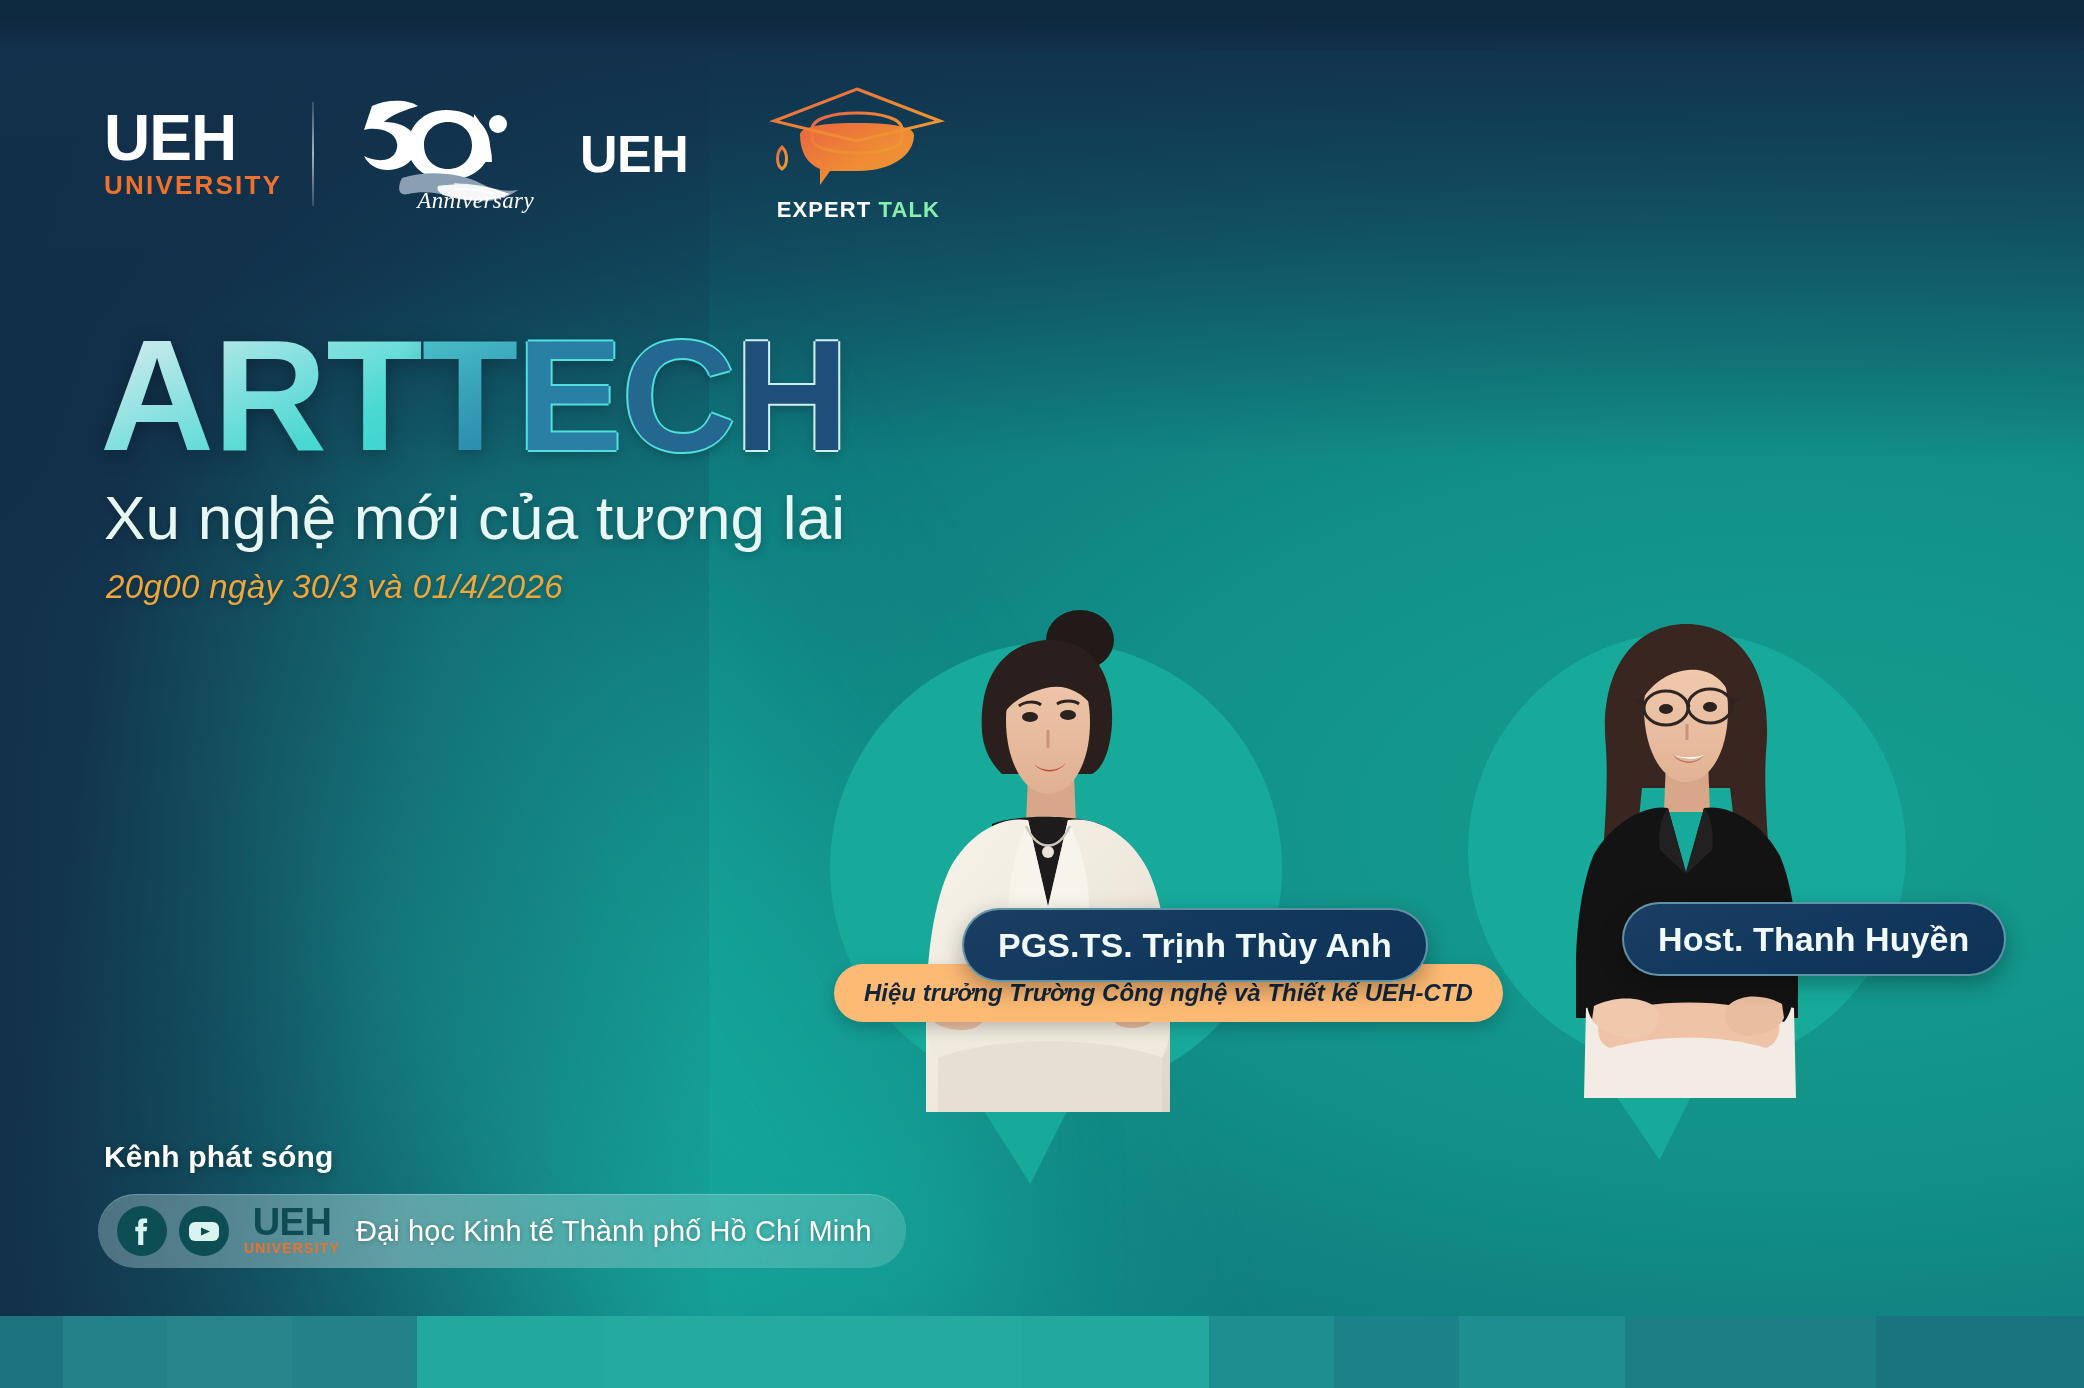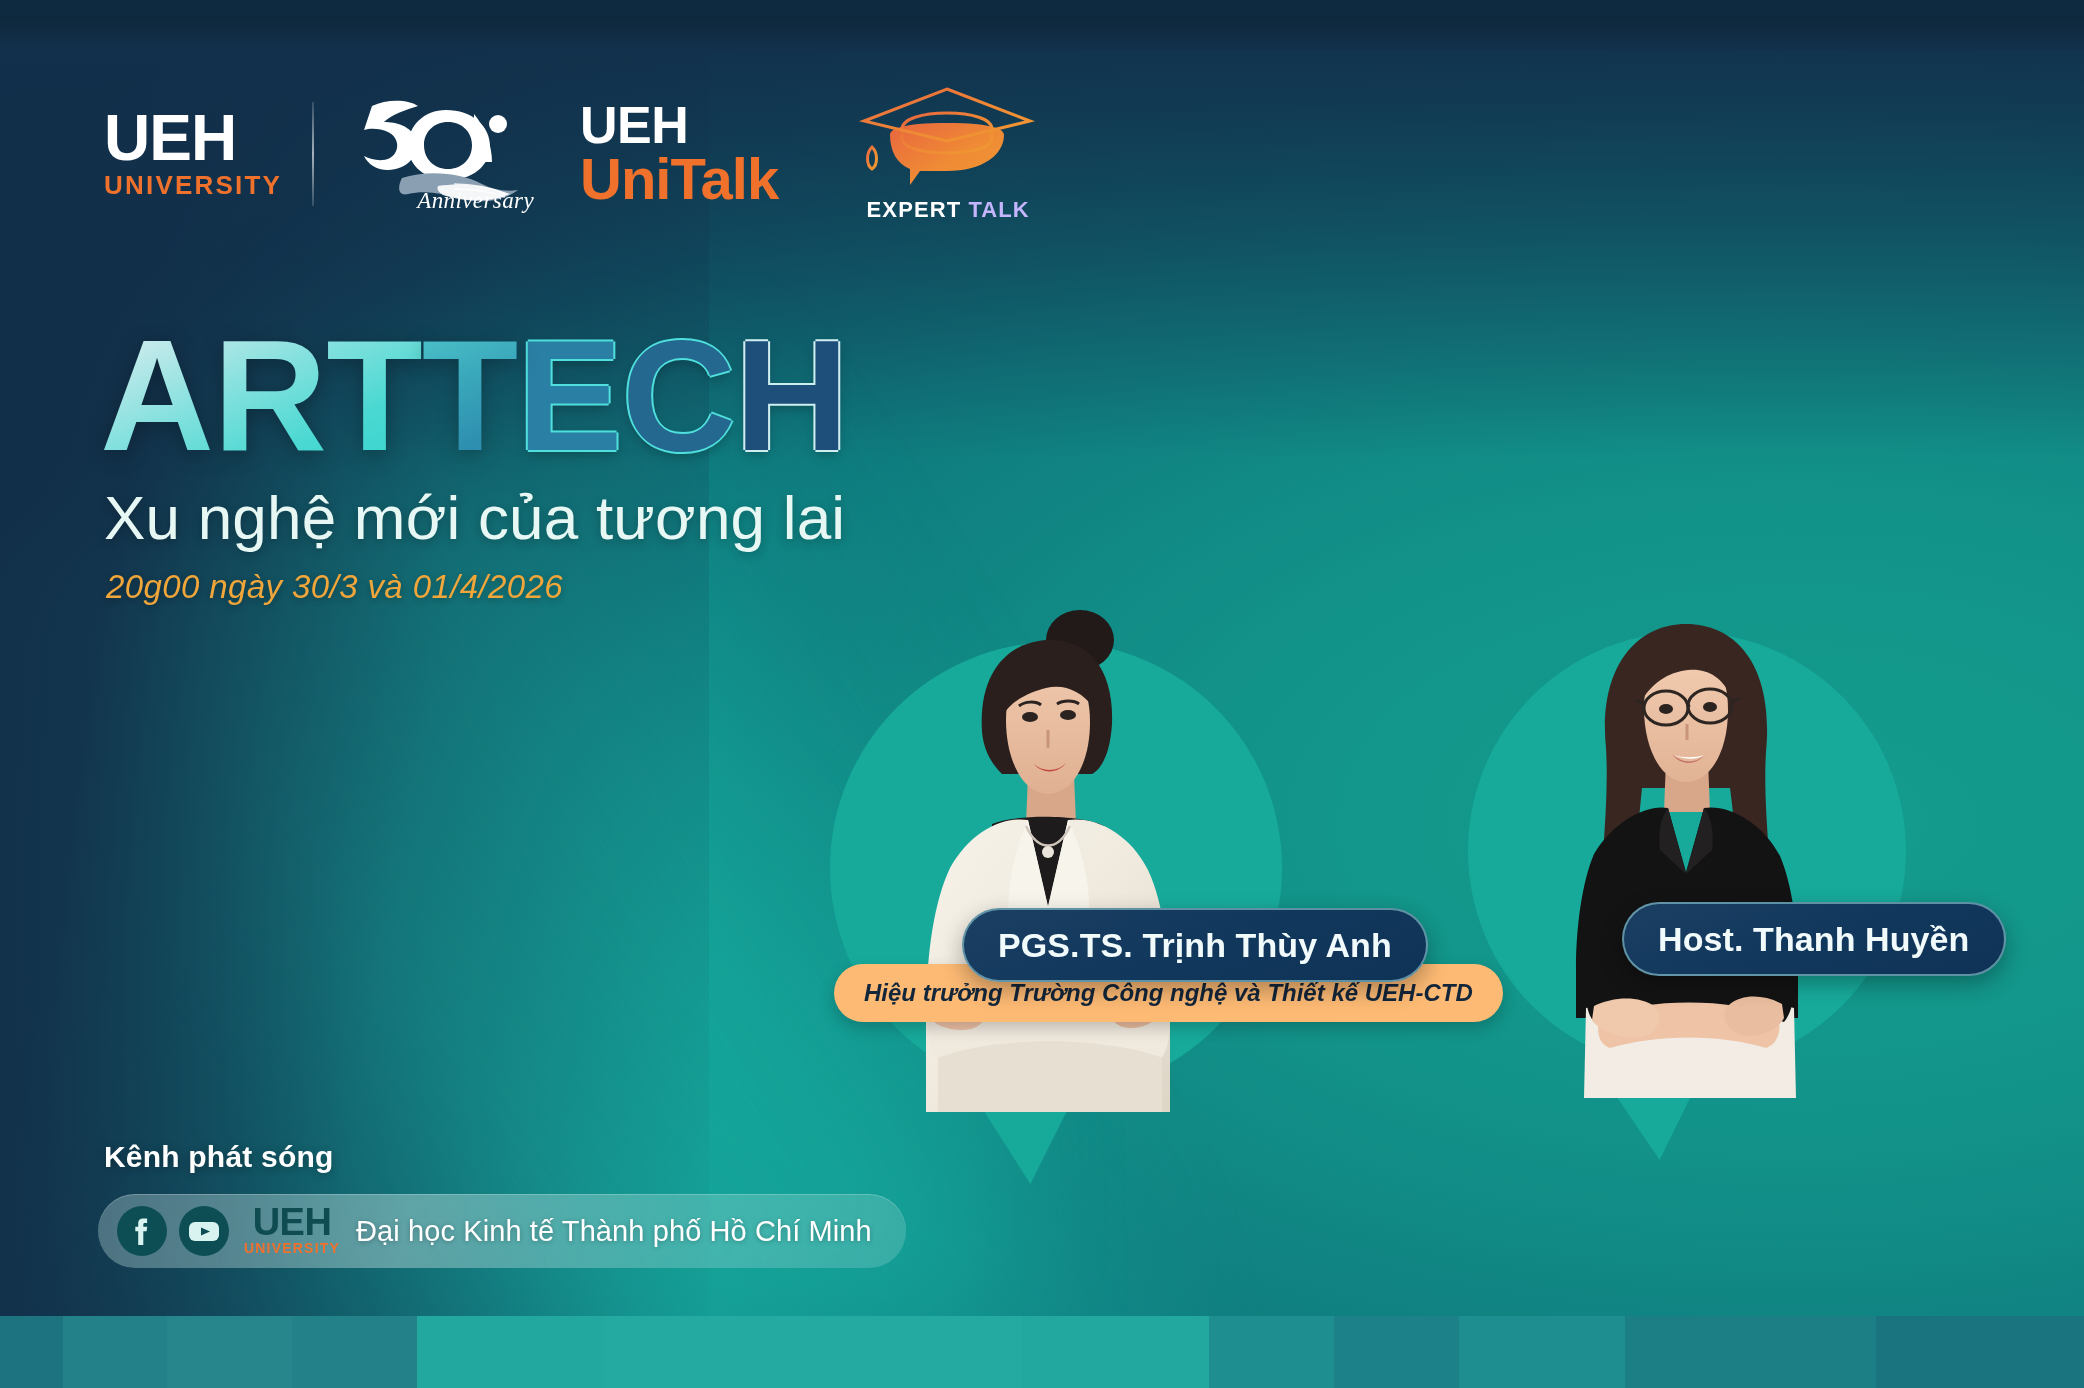--- a/index.html
+++ b/index.html
@@ -100,21 +100,21 @@
     font-size:58px; font-weight:700; color:#f0712c; letter-spacing:-1px;
     line-height:1.02; margin-top:-2px; display:flex; align-items:baseline;
   }
   .expert { margin-left:80px; position:relative; width:180px; height:130px; }
   .expert .cap { position:absolute; left:0; top:-4px; }
   .expert .et-label {
     position:absolute; left:0; bottom:-4px; width:100%;
     text-align:center; font-size:22px; font-weight:700; letter-spacing:1.1px;
   }
   .et-label .w1 { color:#ffffff; }
-  .et-label .w2 { color:#c4b5fd; }
+  .et-label .w2 { color:#86efac; }
 
   
   .headline {
     position:absolute; left:100px; top:300px;
     font-size:158px; font-weight:700; letter-spacing:-1px;
     line-height:1; white-space:nowrap;
     font-family:"Liberation Sans", sans-serif;
   }
   .headline .seg { display:inline-block; }
   .h-art {
@@ -296,23 +296,20 @@
         <g stroke="#ffffff" stroke-width="1.6" opacity=".85" fill="none">
           <path d="M112 92 C130 92 150 96 164 102"></path>
           <path d="M112 97 C130 97 150 100 163 105"></path>
         </g>
       </svg>
       <div class="anniv-word">Anniversary</div>
     </div>
 
     <div class="unitalk">
       <div class="u1">UEH</div>
-      <div class="u2">
-        <span>UniTalk</span>
-      </div>
     </div>
 
     <div class="expert">
       <svg class="cap" width="178" height="104" viewBox="0 0 178 104">
         <defs>
           <linearGradient id="gcap" x1="0" y1="0" x2="1" y2="1">
             <stop offset="0%" stop-color="#e8653f"></stop>
             <stop offset="55%" stop-color="#ef8a35"></stop>
             <stop offset="100%" stop-color="#f09a32"></stop>
           </linearGradient>

